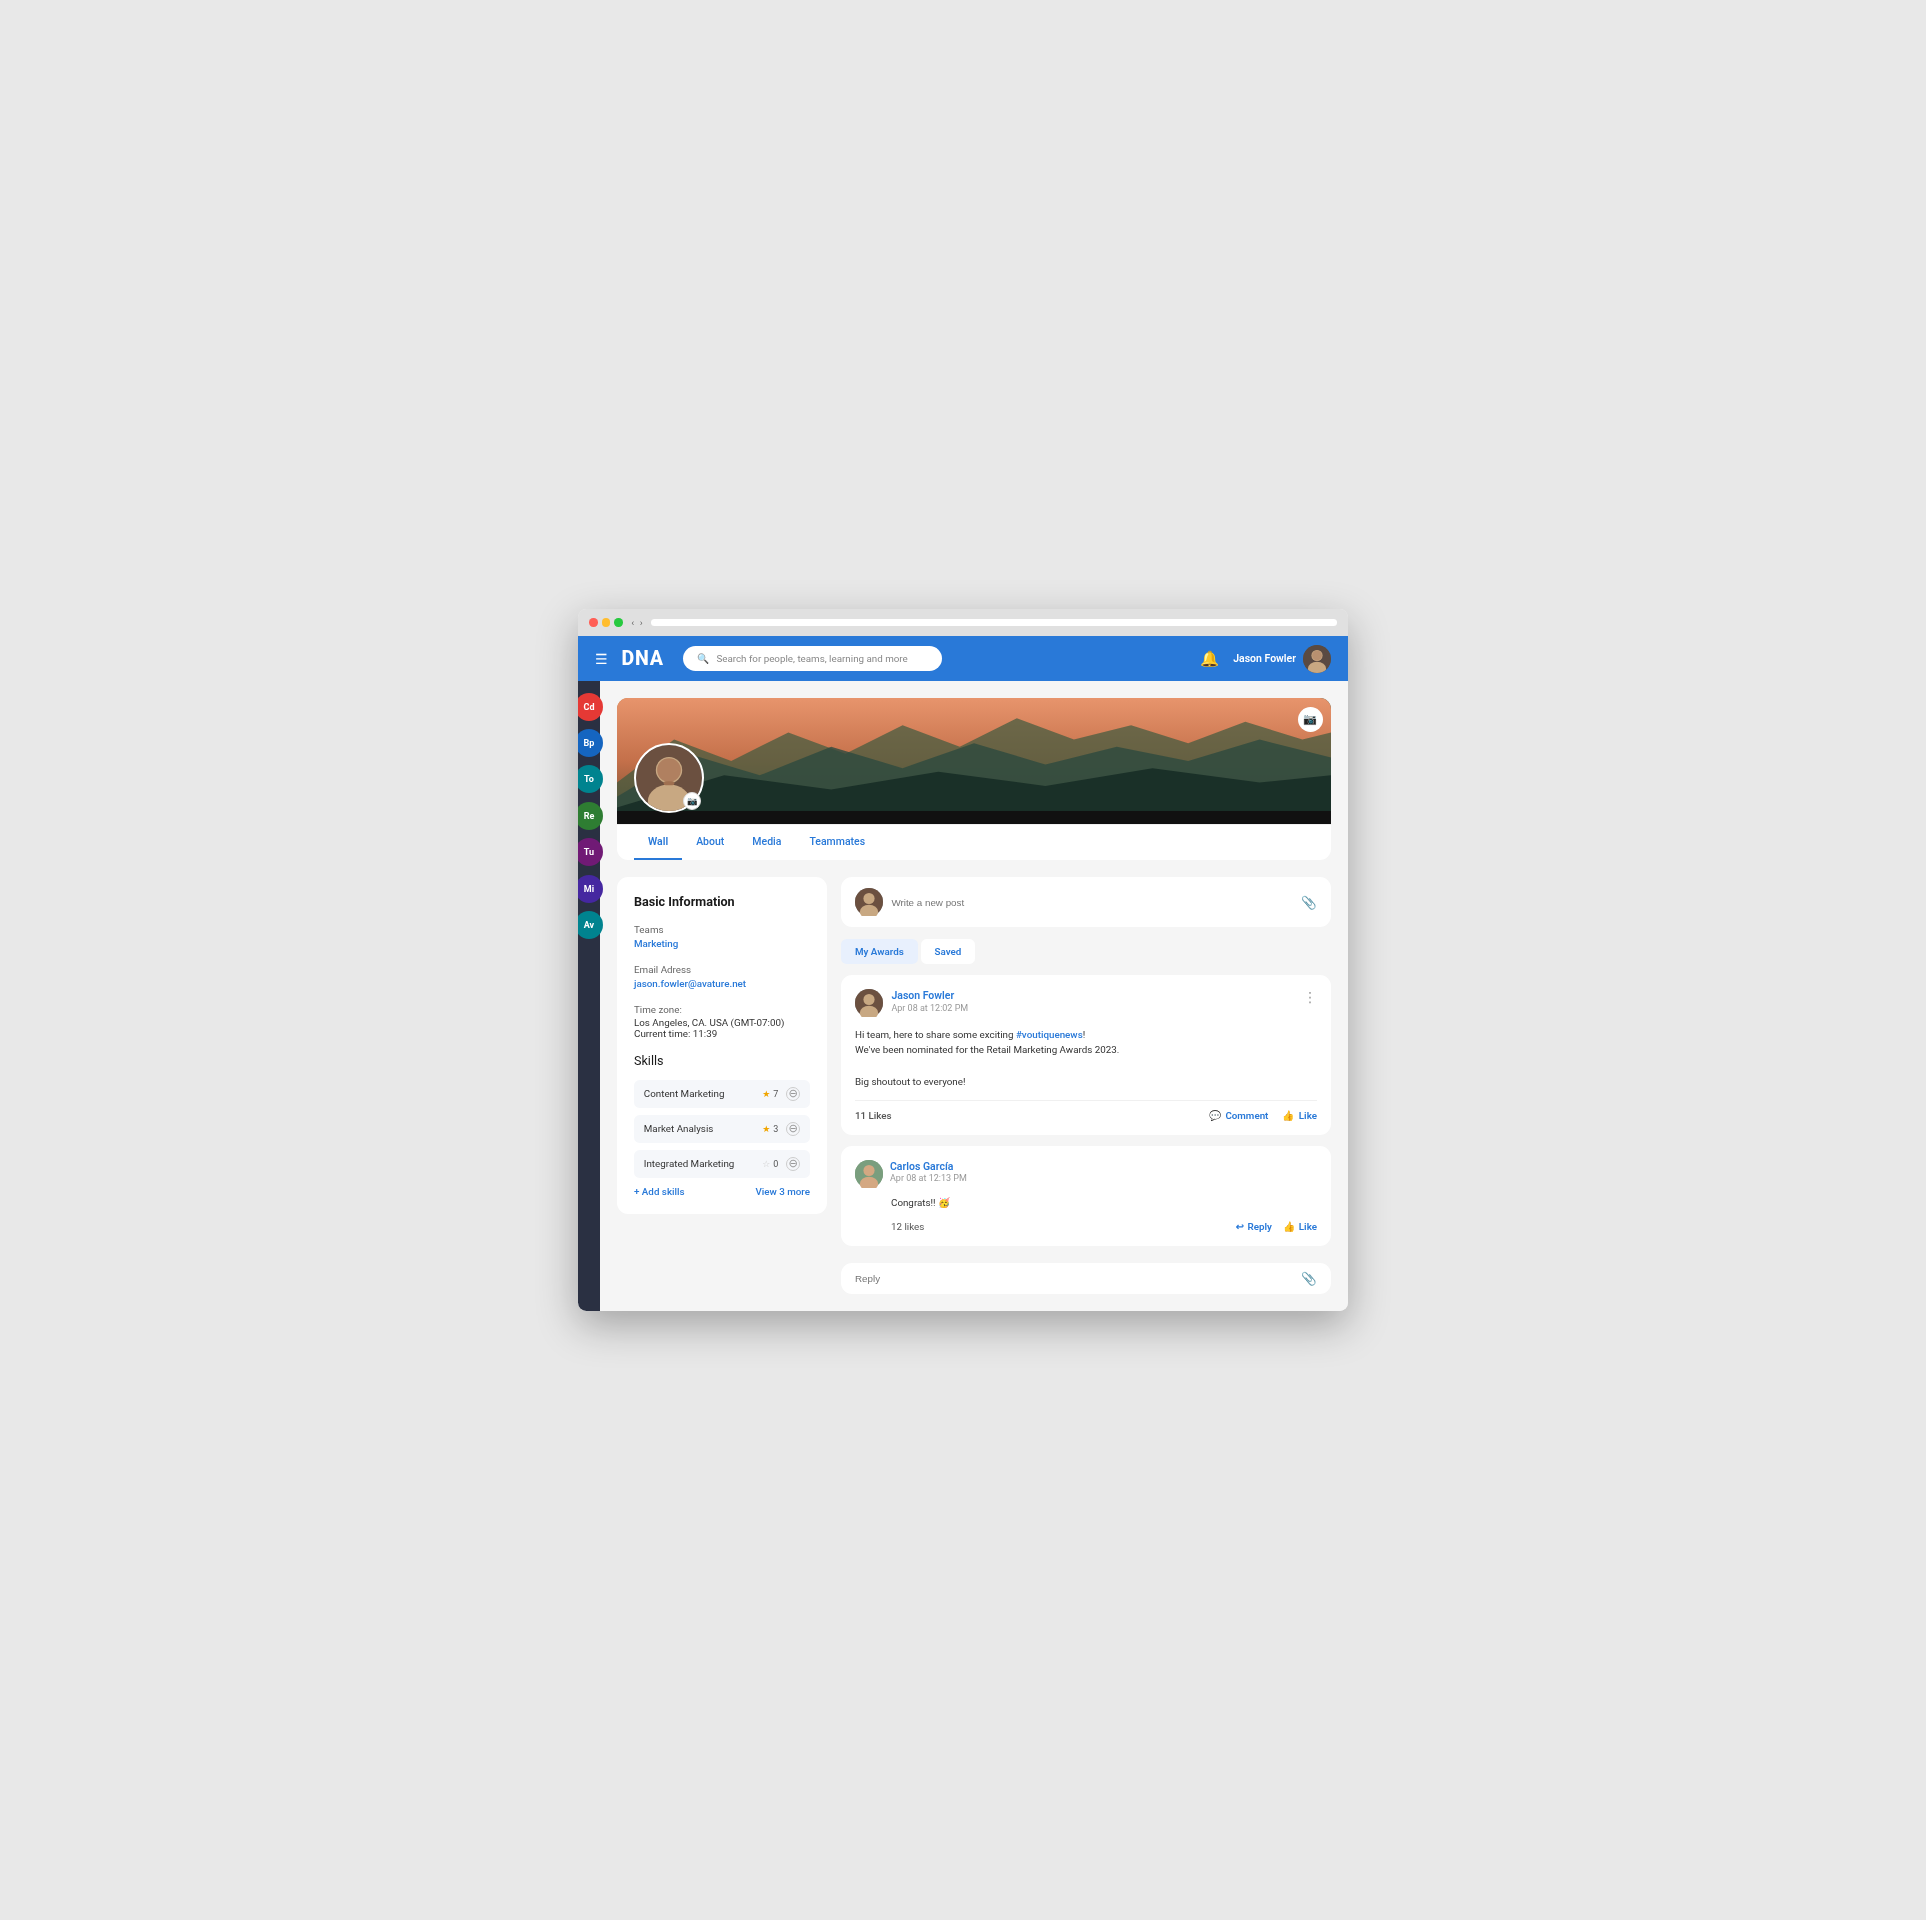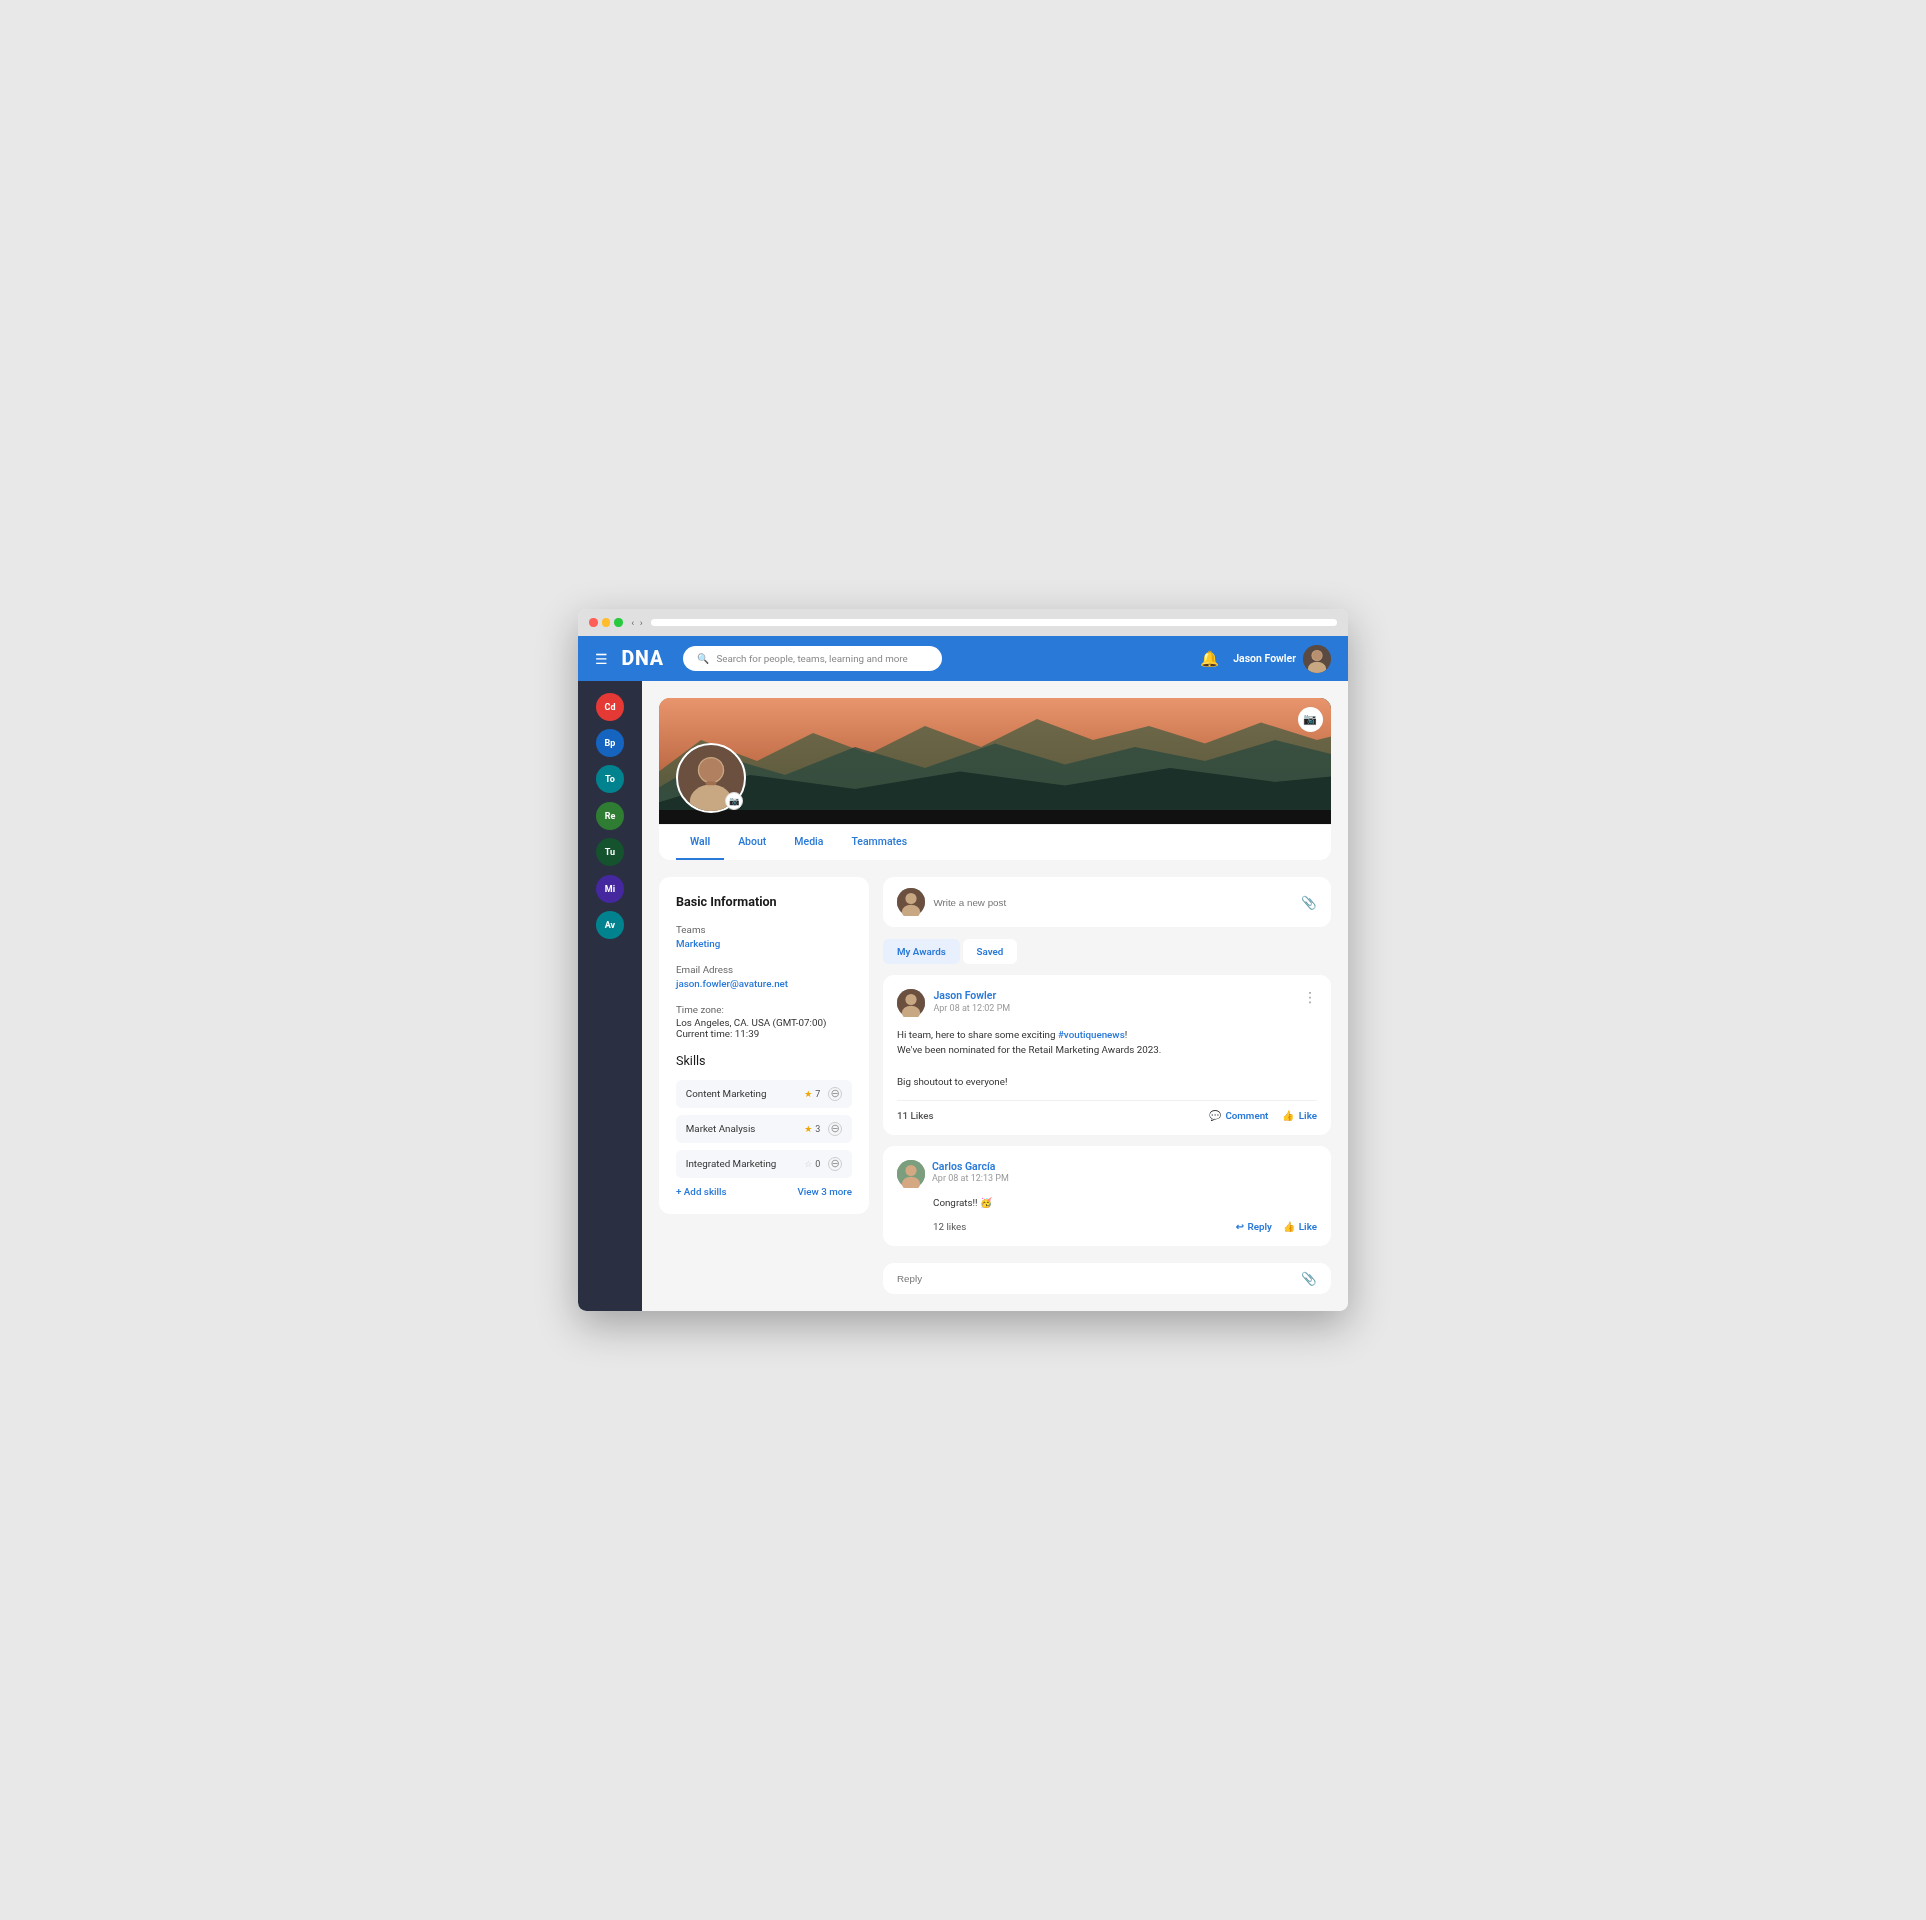--- a/index.html
+++ b/index.html
@@ -131,21 +131,21 @@
 
     
     .main-layout {
       display: flex;
       flex: 1;
       background: #f5f5f5;
     }
 
     
     .sidebar {
-      width: 64px;
+      width: 22px;
       background: #2a3042;
       display: flex;
       flex-direction: column;
       align-items: center;
       padding: 11.2px 0;
       gap: 8.4px;
     }
 
     .sidebar-avatar {
       width: 28px;
@@ -673,21 +673,21 @@
         </div>
         <div class="sidebar-avatar" style="background:#1565c0;">
           <span>Bp</span>
         </div>
         <div class="sidebar-avatar" style="background:#00838f;">
           <span>To</span>
         </div>
         <div class="sidebar-avatar" style="background:#2e7d32;">
           <span>Re</span>
         </div>
-        <div class="sidebar-avatar" style="background:#14532d;">
+        <div class="sidebar-avatar" style="background:#701a75;">
           <span>Tu</span>
         </div>
         <div class="sidebar-avatar" style="background:#4527a0;">
           <span>Mi</span>
         </div>
         <div class="sidebar-avatar" style="background:#00838f;">
           <span>Av</span>
         </div>
       </div>
 

